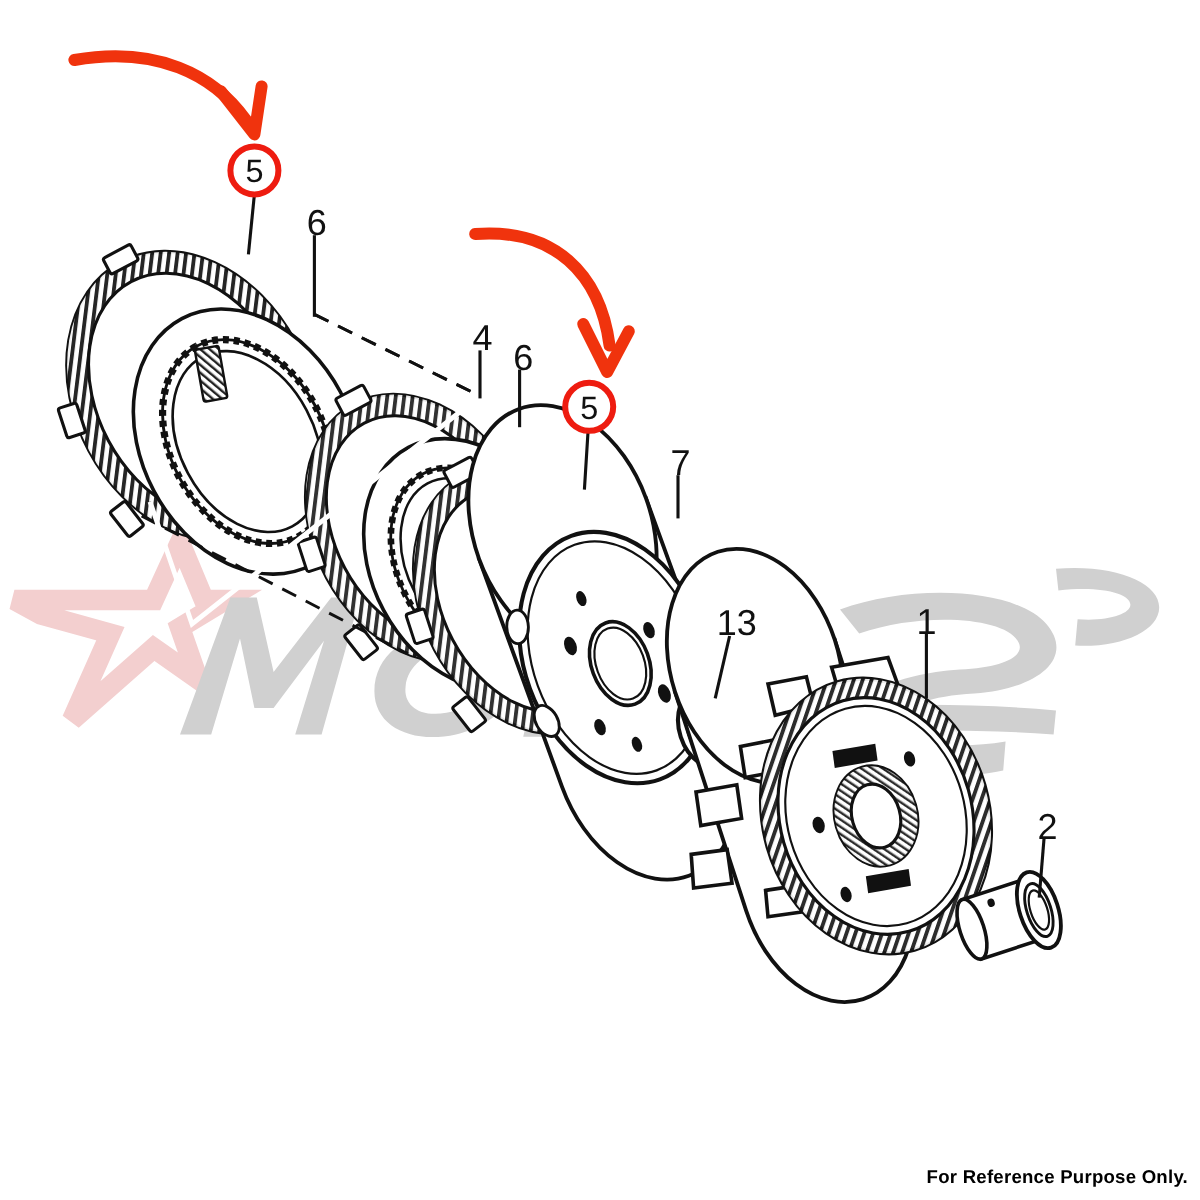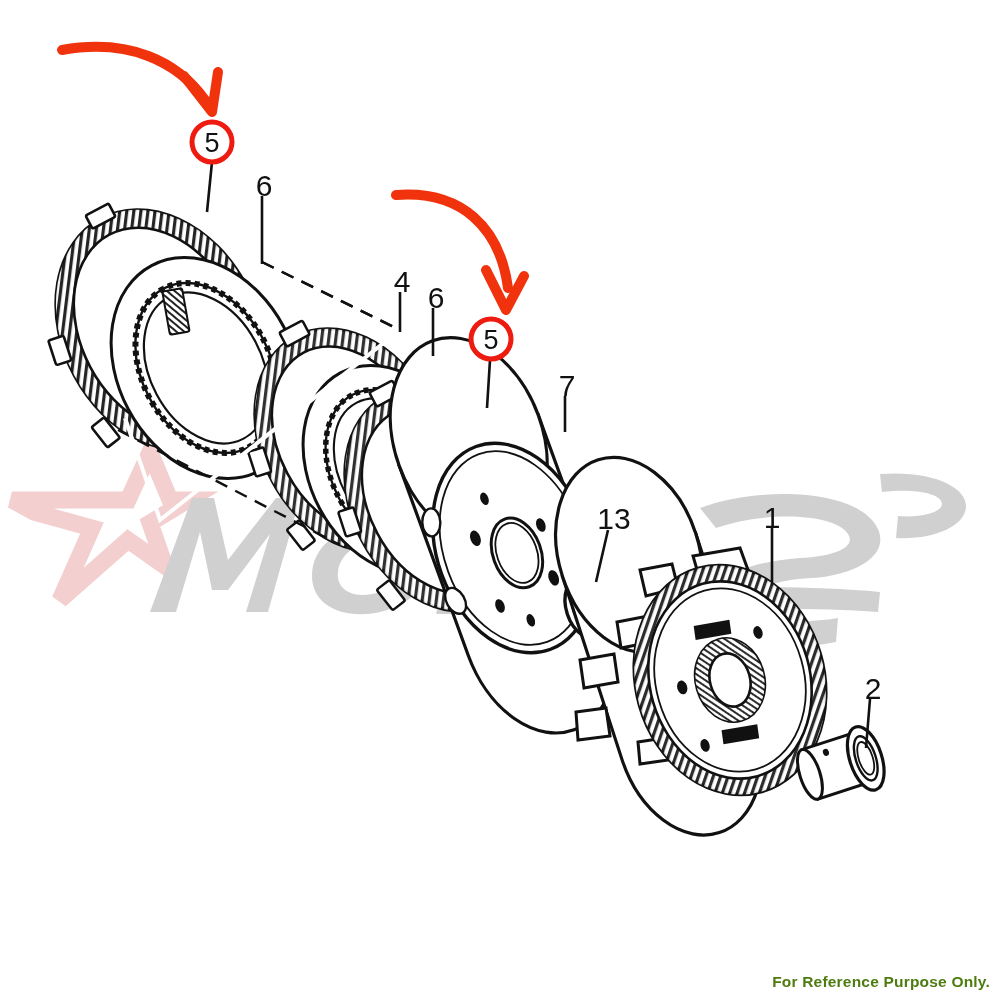--- a/index.html
+++ b/index.html
@@ -37,21 +37,21 @@
     font-weight: 400;
     fill: #111111;
   }
   .footer-note {
     position: absolute;
     right: 10px;
     bottom: 9px;
     font-family: "Liberation Sans", sans-serif;
     font-size: 15.5px;
     font-weight: bold;
-    color: #4d7c0f;
+    color: #000000;
     letter-spacing: 0.2px;
     white-space: nowrap;
   }
 </style>
 </head>
 <body>
 
 <div id="page">
 
   <svg id="diagram-svg" viewBox="0 0 1000 1000">

